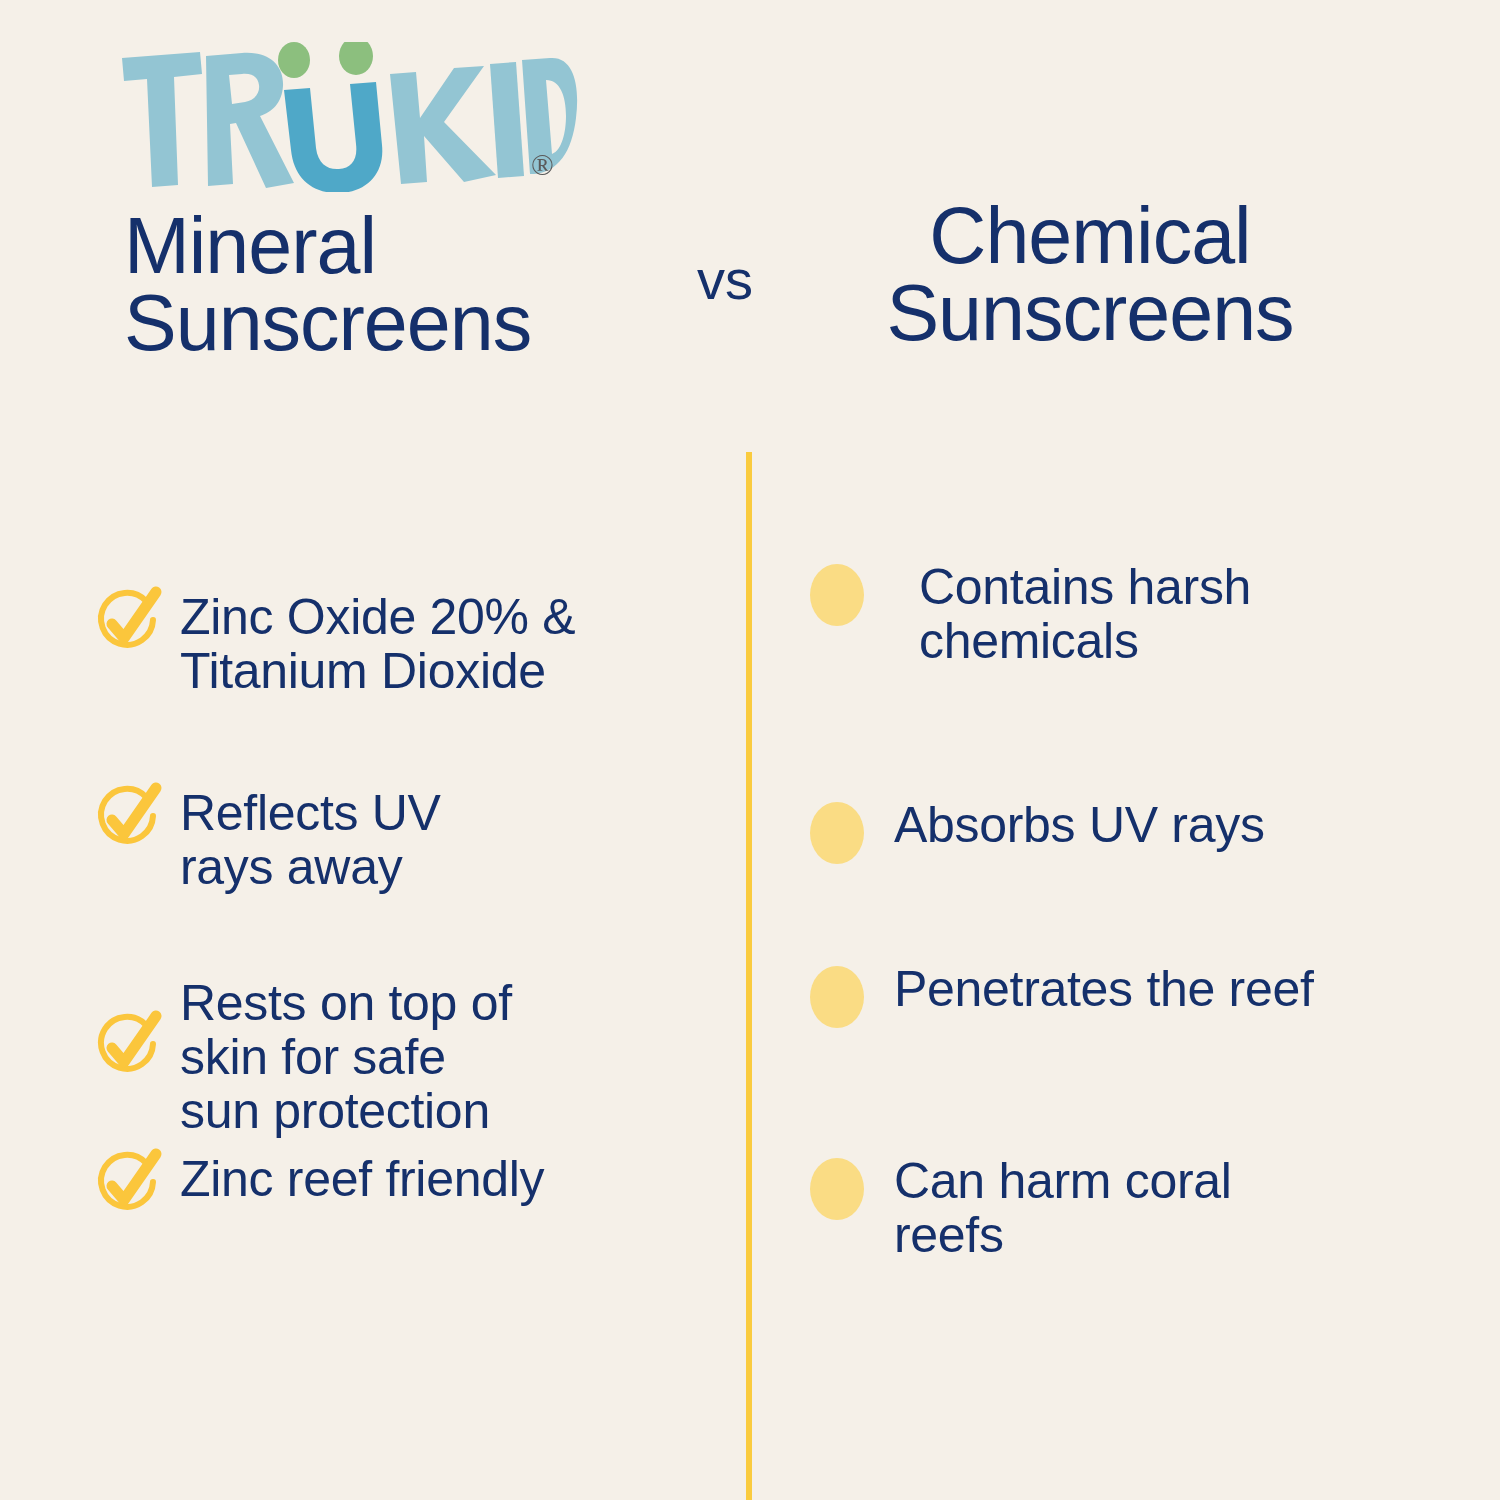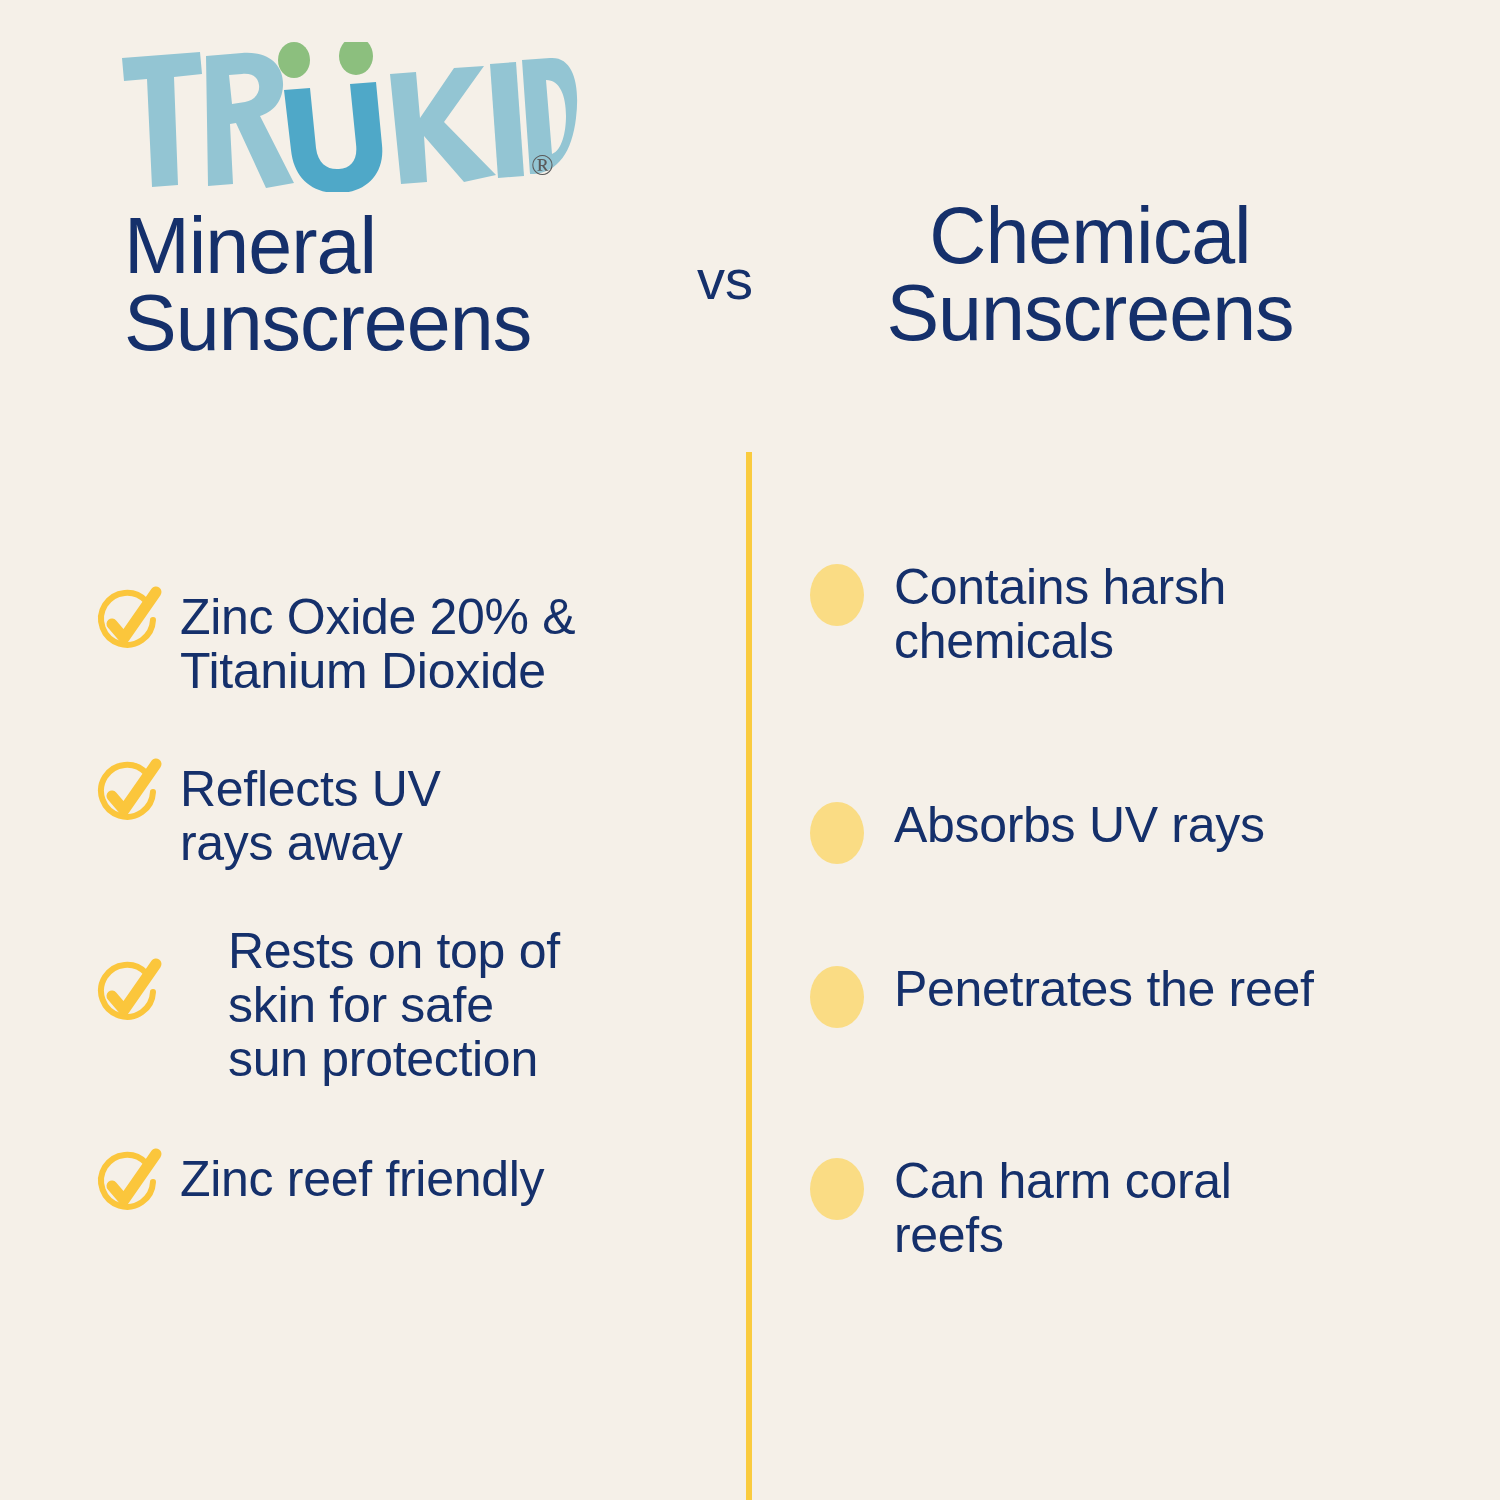--- a/index.html
+++ b/index.html
@@ -118,26 +118,26 @@
     height: 62px;
     border-radius: 50%;
     background: #FADC84;
     margin-right: 30px;
     position: relative;
     top: 4px;
   }
 
   
   #item-l0 { left: 30px;  top: 558px; margin-top: 32px; }
-  #item-l1 { left: 30px;  top: 762px; }
-  #item-l2 { left: 30px;  top: 924px; gap: 48px; }
+  #item-l1 { left: 30px;  top: 786px; }
+  #item-l2 { left: 30px;  top: 976px; }
   #item-l3 { left: 30px;  top: 1152px; }
 
   
-  #item-r0 { left: 20px; top: 560px; }
+  #item-r0 { left: 20px; top: 560px; gap: 25px; }
   #item-r1 { left: 20px; top: 798px; }
   #item-r2 { left: 20px; top: 962px; }
   #item-r3 { left: 20px; top: 1154px; justify-content: center; }
 </style>
 </head>
 <body>
 
 <div id="page">
 
   <div id="logo">

